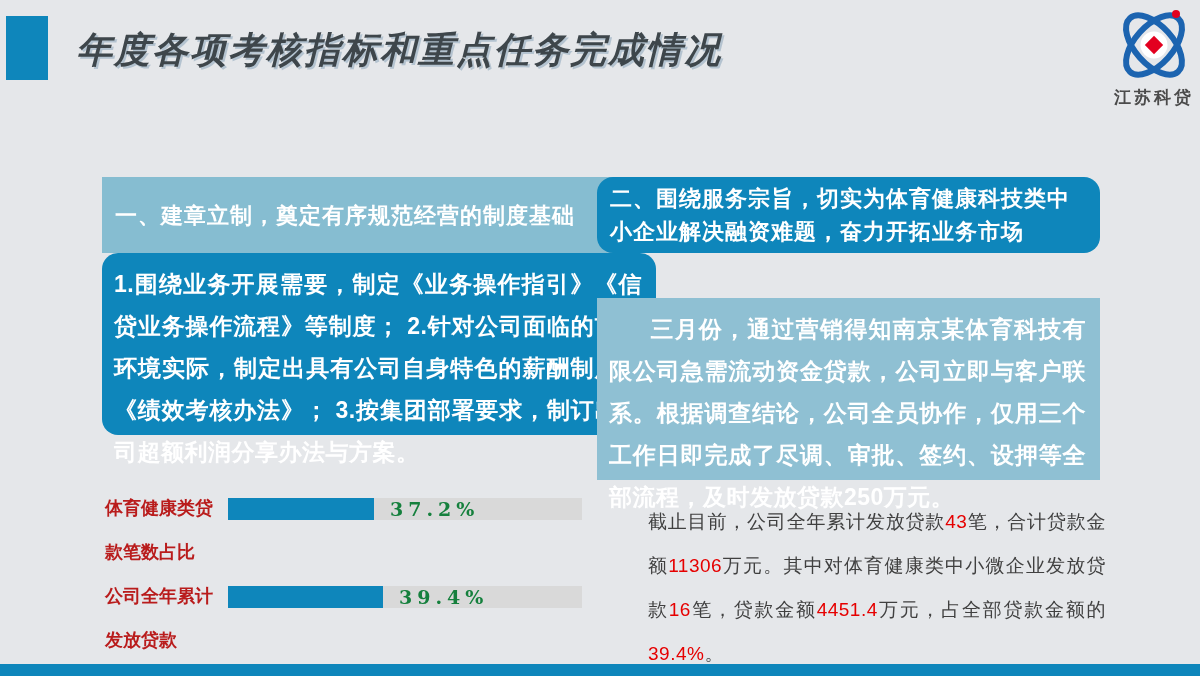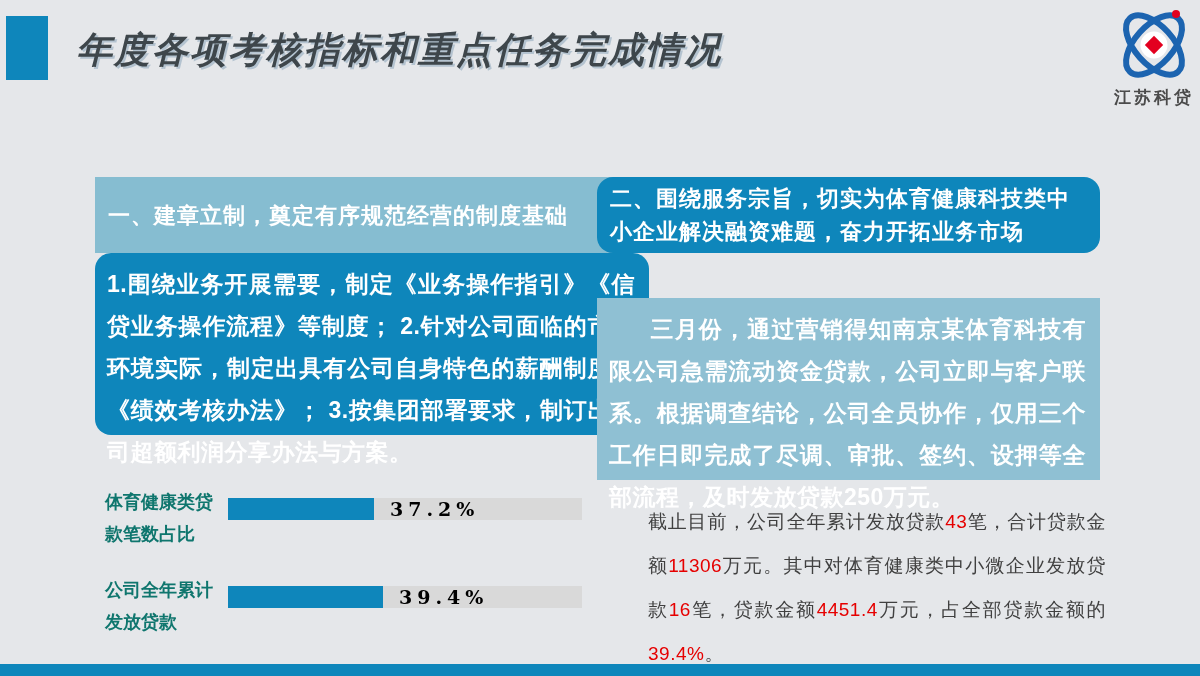--- a/index.html
+++ b/index.html
@@ -43,21 +43,21 @@
     margin-top: 2px;
     font-size: 17px;
     font-weight: bold;
     color: #4B4B4B;
     letter-spacing: 3px;
     white-space: nowrap;
   }
 
   
   .col { position: absolute; top: 177px; }
-  .col-left  { left: 95px;  width: 554px; }
+  .col-left  { left: 102px;  width: 554px; }
   .col-right { left: 597px; width: 503px; }
   .col-header {
     height: 76px;
     display: flex;
     align-items: center;
     padding: 4px 13px;
     color: #FFFFFF;
     font-size: 22px;
     font-weight: bold;
     line-height: 33px;
@@ -78,39 +78,39 @@
   .bg-dark    { background: #0E86BB; border-radius: 16px; }
   .indent-first { text-indent: 1.8em; }
 
   
   .bar-row { position: absolute; left: 105px; width: 480px; height: 62px; }
   .bar-label {
     position: absolute; left: 0; top: 0;
     width: 122px;
     font-size: 18px;
     font-weight: bold;
-    color: #0f766e;
-    line-height: 32px;
+    color: #b91c1c;
+    line-height: 44px;
   }
   .bar-track {
     position: absolute; left: 123px; top: 12px;
     width: 354px; height: 22px;
     background: #D9D9D9;
   }
   .bar-fill {
     position: absolute; left: 0; top: 0;
     height: 22px;
     background: #0E86BB;
   }
   .bar-value {
     position: absolute; top: 0;
     font-family: "DejaVu Serif", serif;
     font-size: 19px;
     font-weight: bold;
-    color: #000000;
+    color: #15803d;
     letter-spacing: 5px;
     line-height: 22px;
     white-space: nowrap;
   }
 
   
   .summary {
     position: absolute;
     left: 648px; top: 500px;
     width: 458px;

